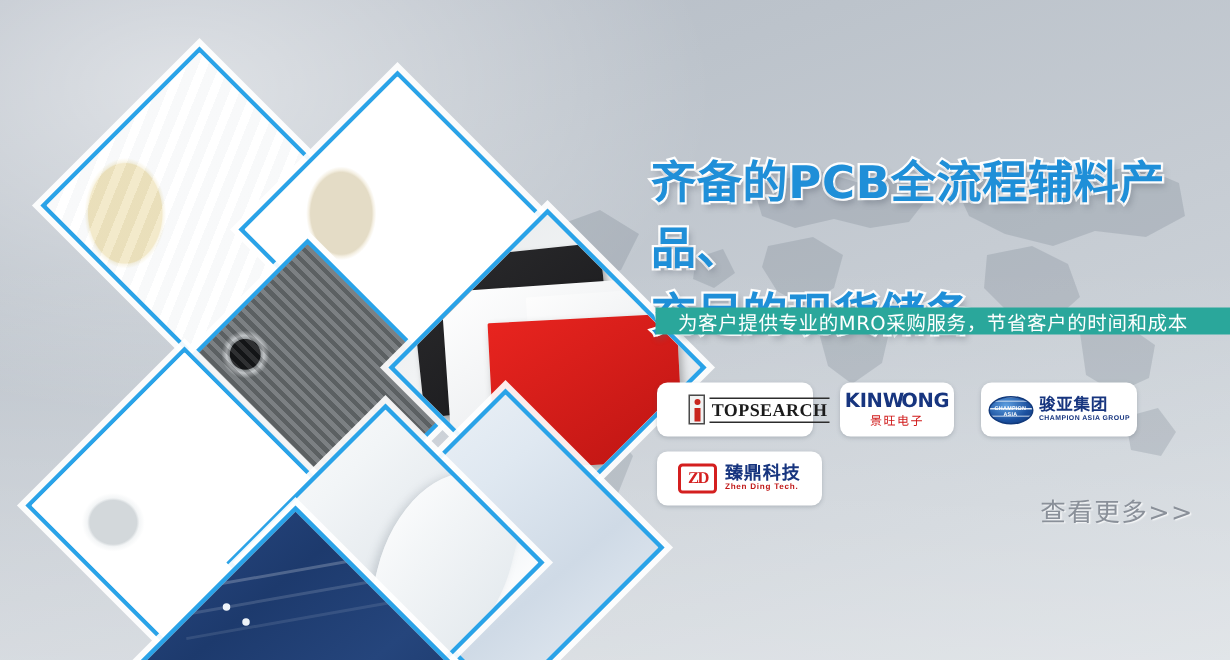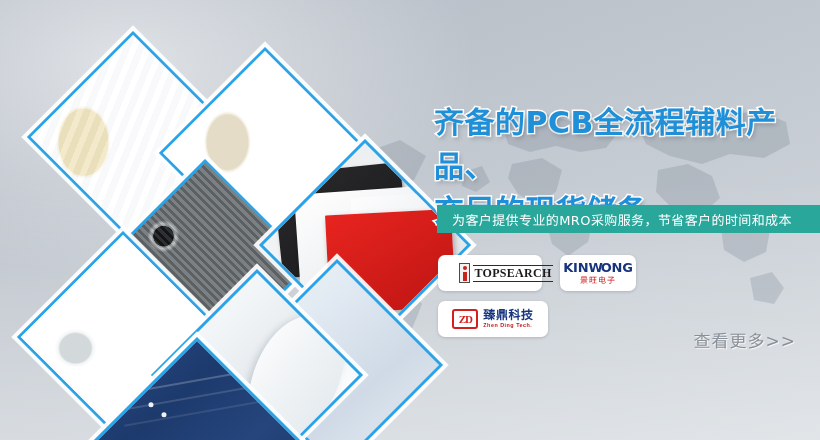--- a/index.html
+++ b/index.html
@@ -160,21 +160,21 @@
     font-size:30px;font-weight:700;line-height:44px;letter-spacing:.5px;
     white-space:pre-line;
     -webkit-text-stroke:3px #ffffff;
     paint-order:stroke fill;
     text-shadow:
       1px 1px 0 rgba(255,255,255,.95),
       2px 3px 4px rgba(90,100,112,.45);
   }
 
   .subbar{
-    position:absolute;left:17px;top:190px;width:383px;height:28px;
+    position:absolute;left:17px;top:190px;width:383px;height:18px;
     background:#2aa79b;
     display:flex;align-items:center;
   }
   .subbar .txt{
     color:#ffffff;font-size:13px;letter-spacing:.4px;
     font-family:"DejaVu Sans","Liberation Sans",sans-serif;
     padding-left:15px;white-space:nowrap;
   }
 
   
@@ -360,20 +360,31 @@
           </div>
         </div>
 
         <div class="logo l2">
           <div class="kw">
             <div class="en"><span>KIN</span><em>W</em><span>ONG</span></div>
             <div class="cn">景旺电子</div>
           </div>
         </div>
 
+        <div class="logo l3">
+          <div class="ca">
+            <span class="globe">
+              <span>CHAMPION ASIA</span>
+            </span>
+            <span class="tx">
+              <span class="cn" style="display:block">骏亚集团</span>
+              <span class="en" style="display:block">CHAMPION ASIA GROUP</span>
+            </span>
+          </div>
+        </div>
 
       </div>
 
       <div class="logo-row">
 
         <div class="logo l4">
           <div class="zd">
             <span class="mark">ZD</span>
             <span class="tx">
               <span class="cn" style="display:block">臻鼎科技</span>

